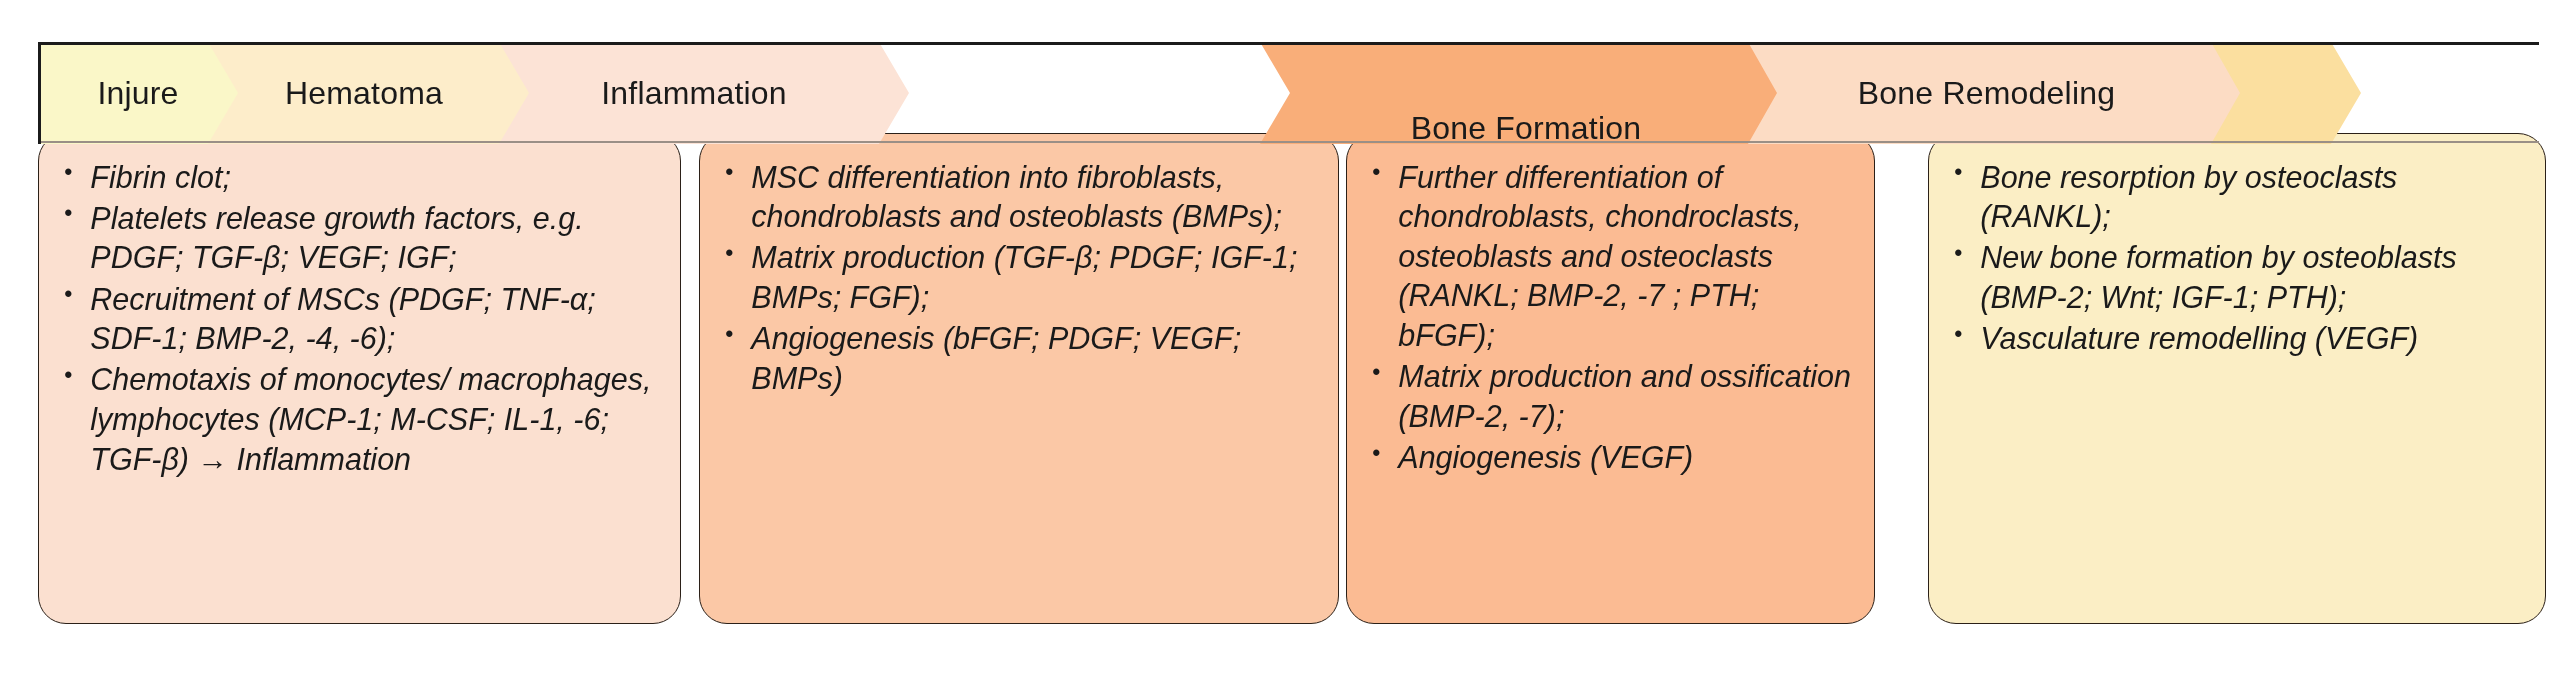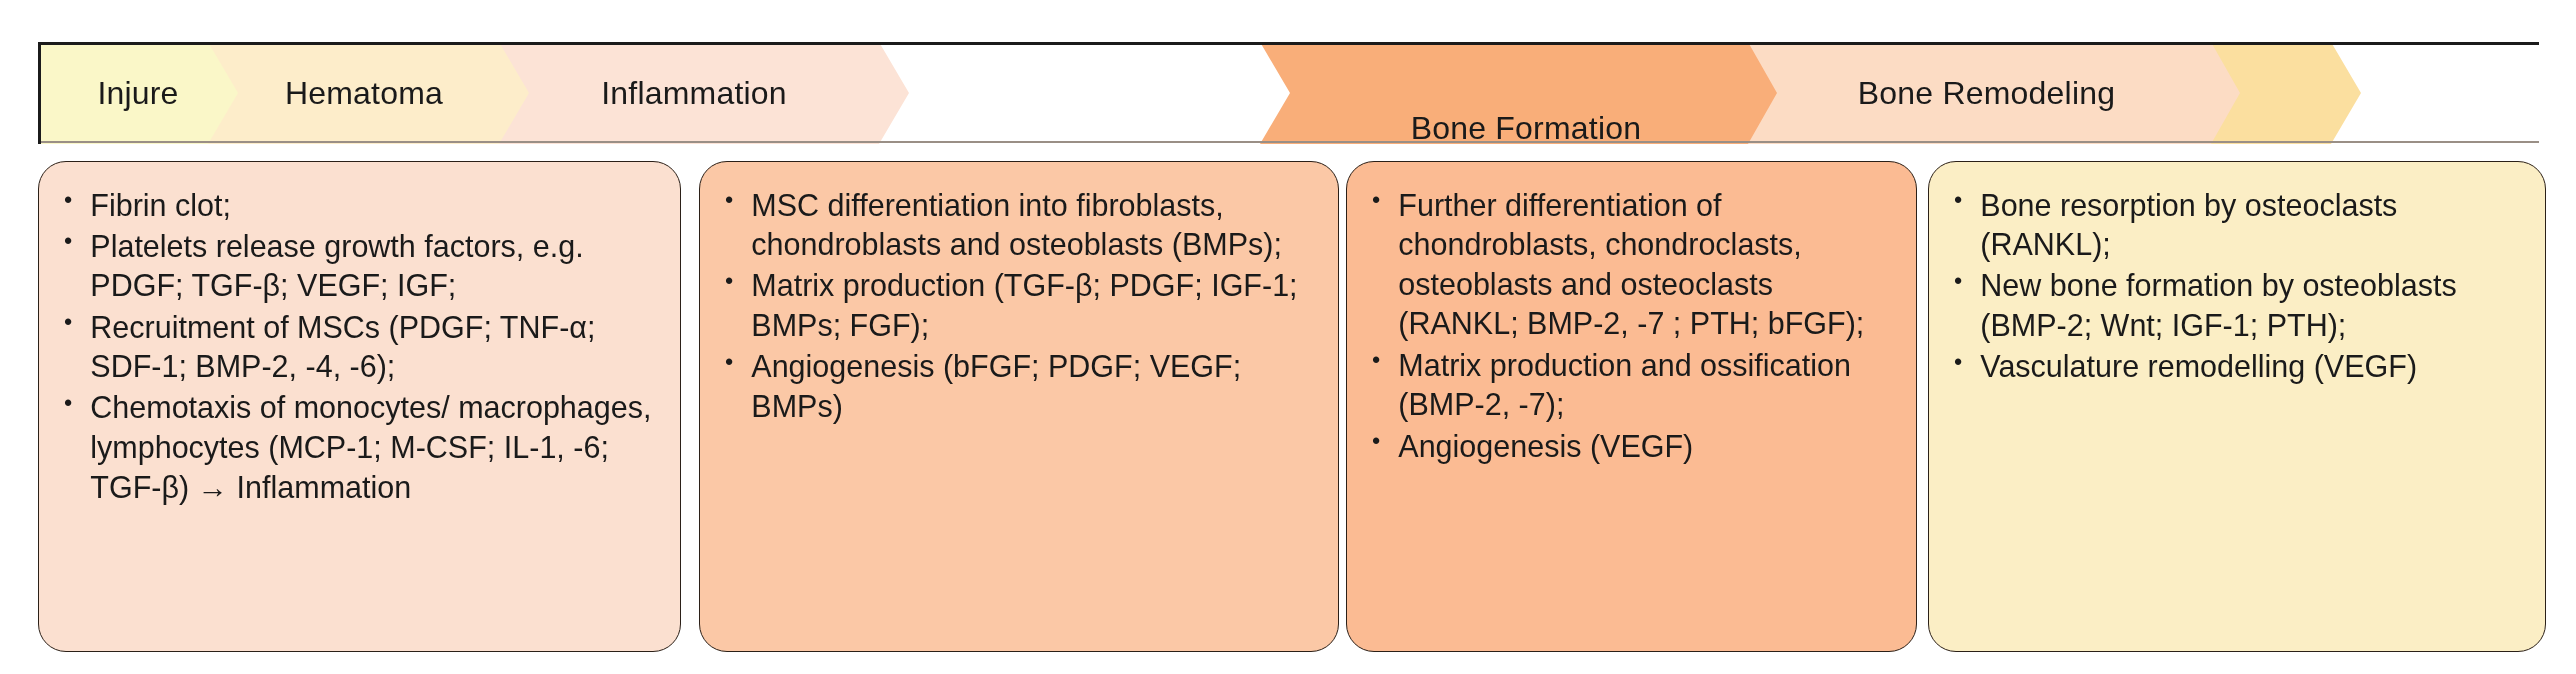--- a/index.html
+++ b/index.html
@@ -43,26 +43,27 @@
     color: #1a1a1a;
     letter-spacing: 0.2px;
     white-space: nowrap;
     line-height: 1;
     text-align: center;
   }
 
   
   .detail-box {
     position: absolute;
-    top: 161px;
+    top: 133px;
     height: 491px;
     box-sizing: border-box;
     border: 1.6px solid #2b2018;
     border-radius: 28px;
     padding: 23.5px 20.3px 15.6px 20.3px;
+    font-style: italic;
   }
   .bullets {
     list-style: none;
     margin: 0;
     padding: 0;
   }
   .bullets li {
     position: relative;
     padding-left: 31px;
     font-size: 30.5px;
@@ -116,21 +117,21 @@
           <li>Chemotaxis of monocytes/ macrophages, lymphocytes (MCP-1; M-CSF; IL-1, -6; TGF-β) → Inflammation</li>
         </ul>
       </div>
       <div class="detail-box" style="left: 699px; width: 640px; background: rgb(251, 200, 166);">
         <ul class="bullets">
           <li>MSC differentiation into fibroblasts, chondroblasts and osteoblasts (BMPs);</li>
           <li>Matrix production (TGF-β; PDGF; IGF-1; BMPs; FGF);</li>
           <li>Angiogenesis (bFGF; PDGF; VEGF; BMPs)</li>
         </ul>
       </div>
-      <div class="detail-box" style="left: 1346px; width: 571px; background: rgb(251, 187, 147);">
+      <div class="detail-box" style="left: 1346px; width: 529px; background: rgb(251, 187, 147);">
         <ul class="bullets">
           <li>Further differentiation of chondroblasts, chondroclasts, osteoblasts and osteoclasts (RANKL; BMP-2, -7 ; PTH; bFGF);</li>
           <li>Matrix production and ossification (BMP-2, -7);</li>
           <li>Angiogenesis (VEGF)</li>
         </ul>
       </div>
       <div class="detail-box" style="left: 1928px; width: 618px; background: rgb(251, 238, 197);">
         <ul class="bullets">
           <li>Bone resorption by osteoclasts (RANKL);</li>
           <li>New bone formation by osteoblasts (BMP-2; Wnt; IGF-1; PTH);</li>

